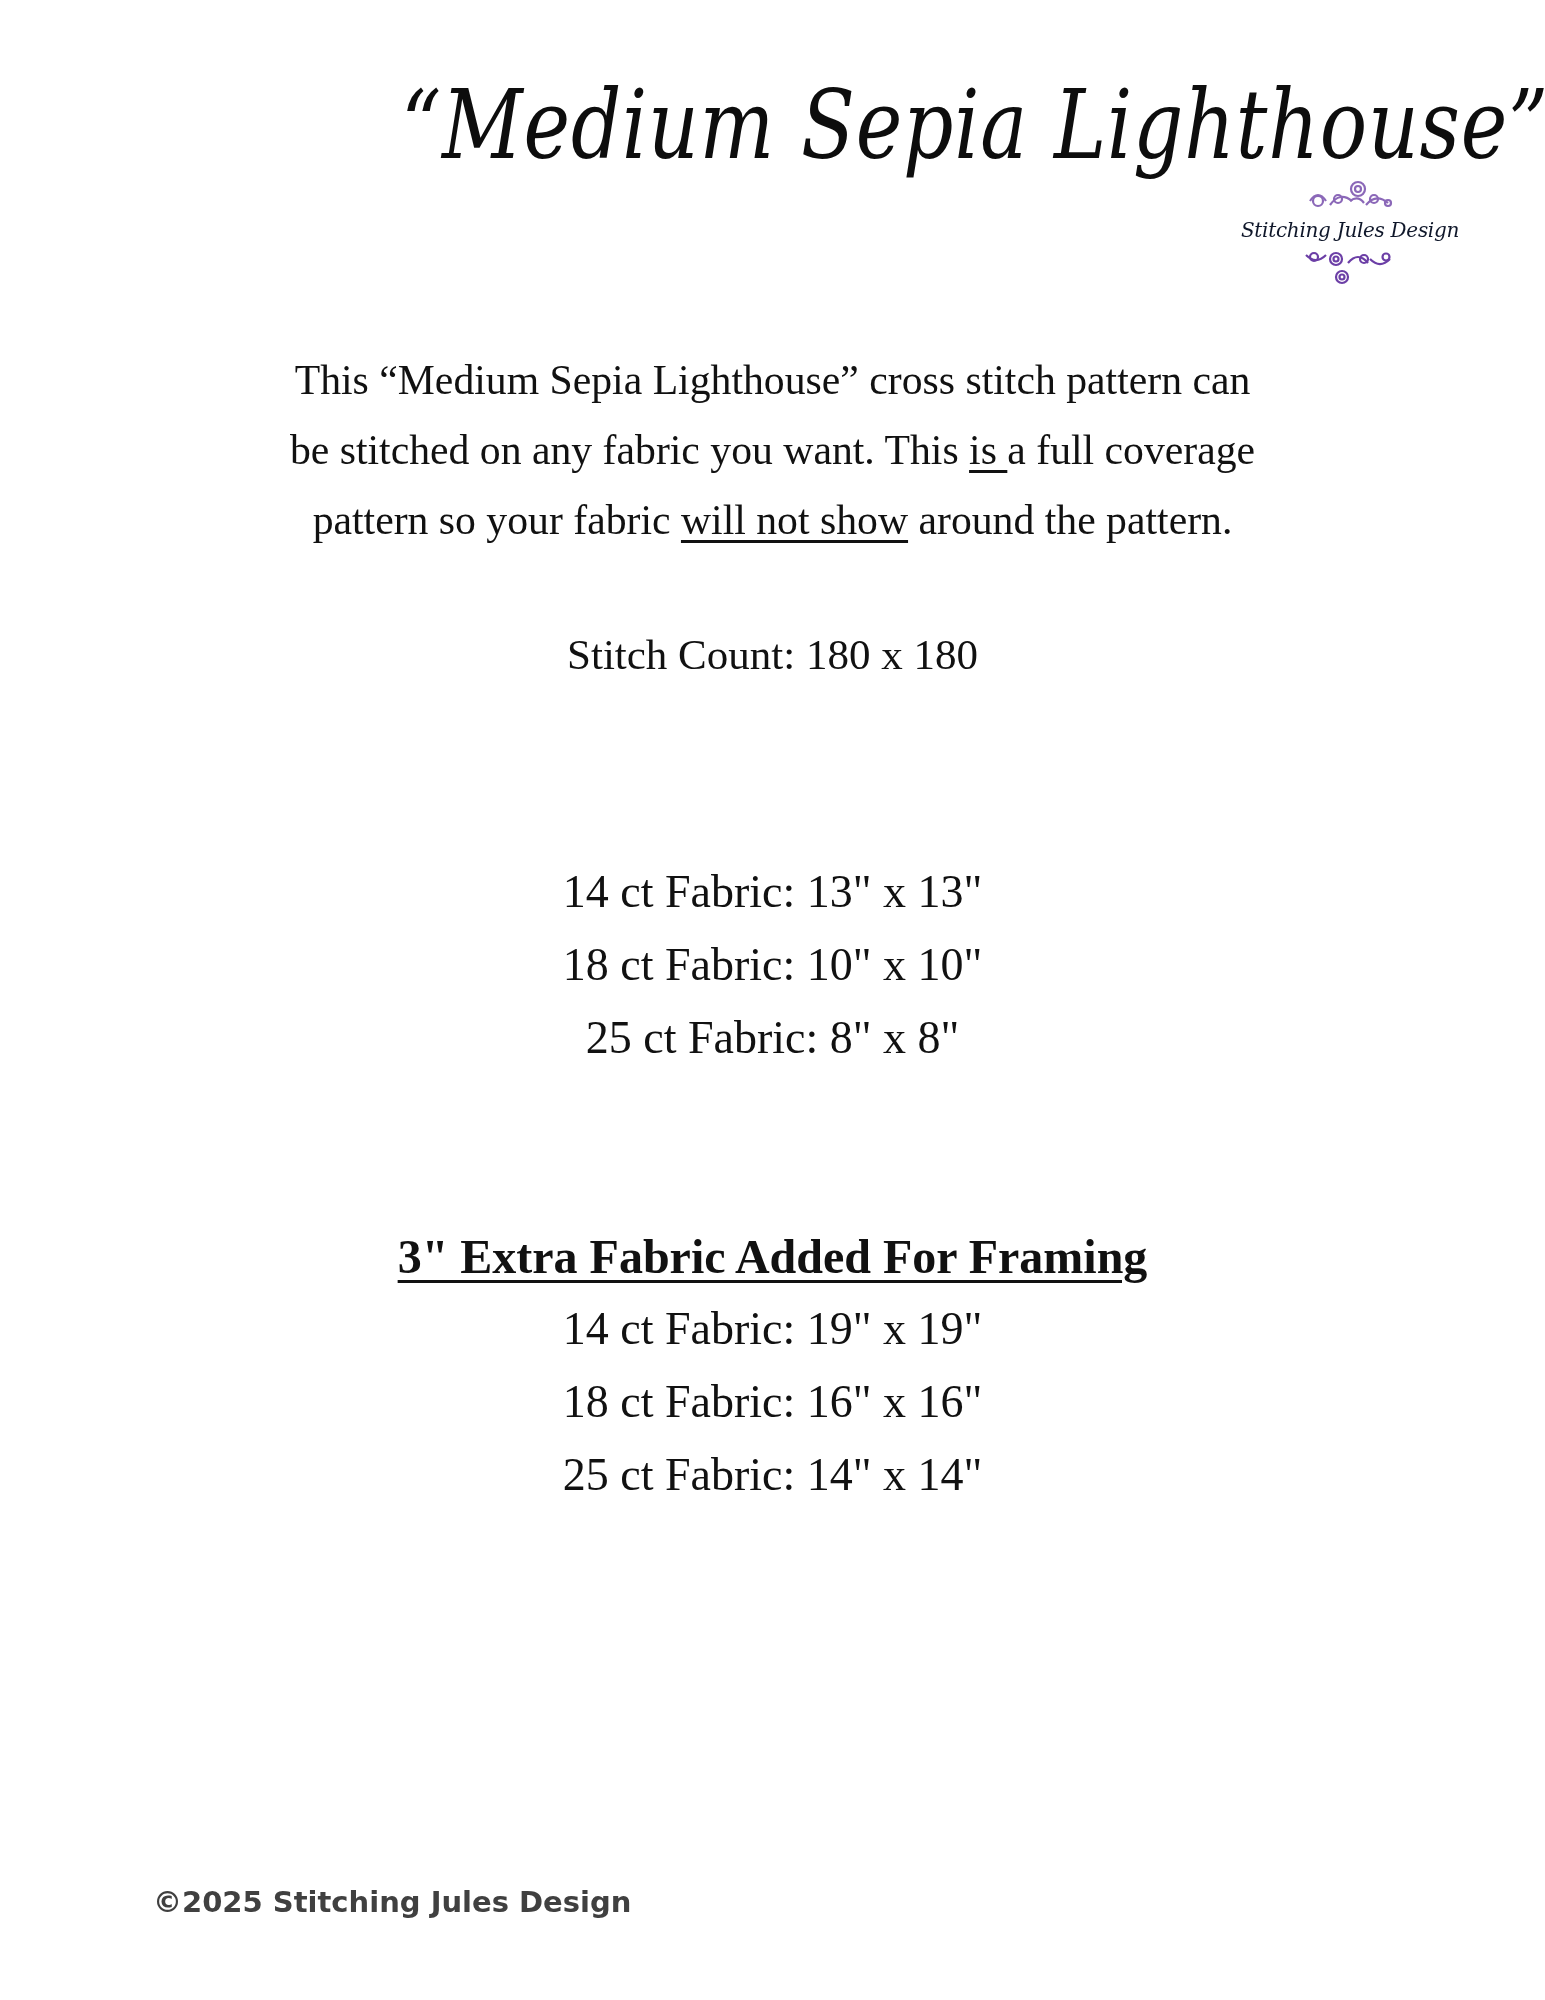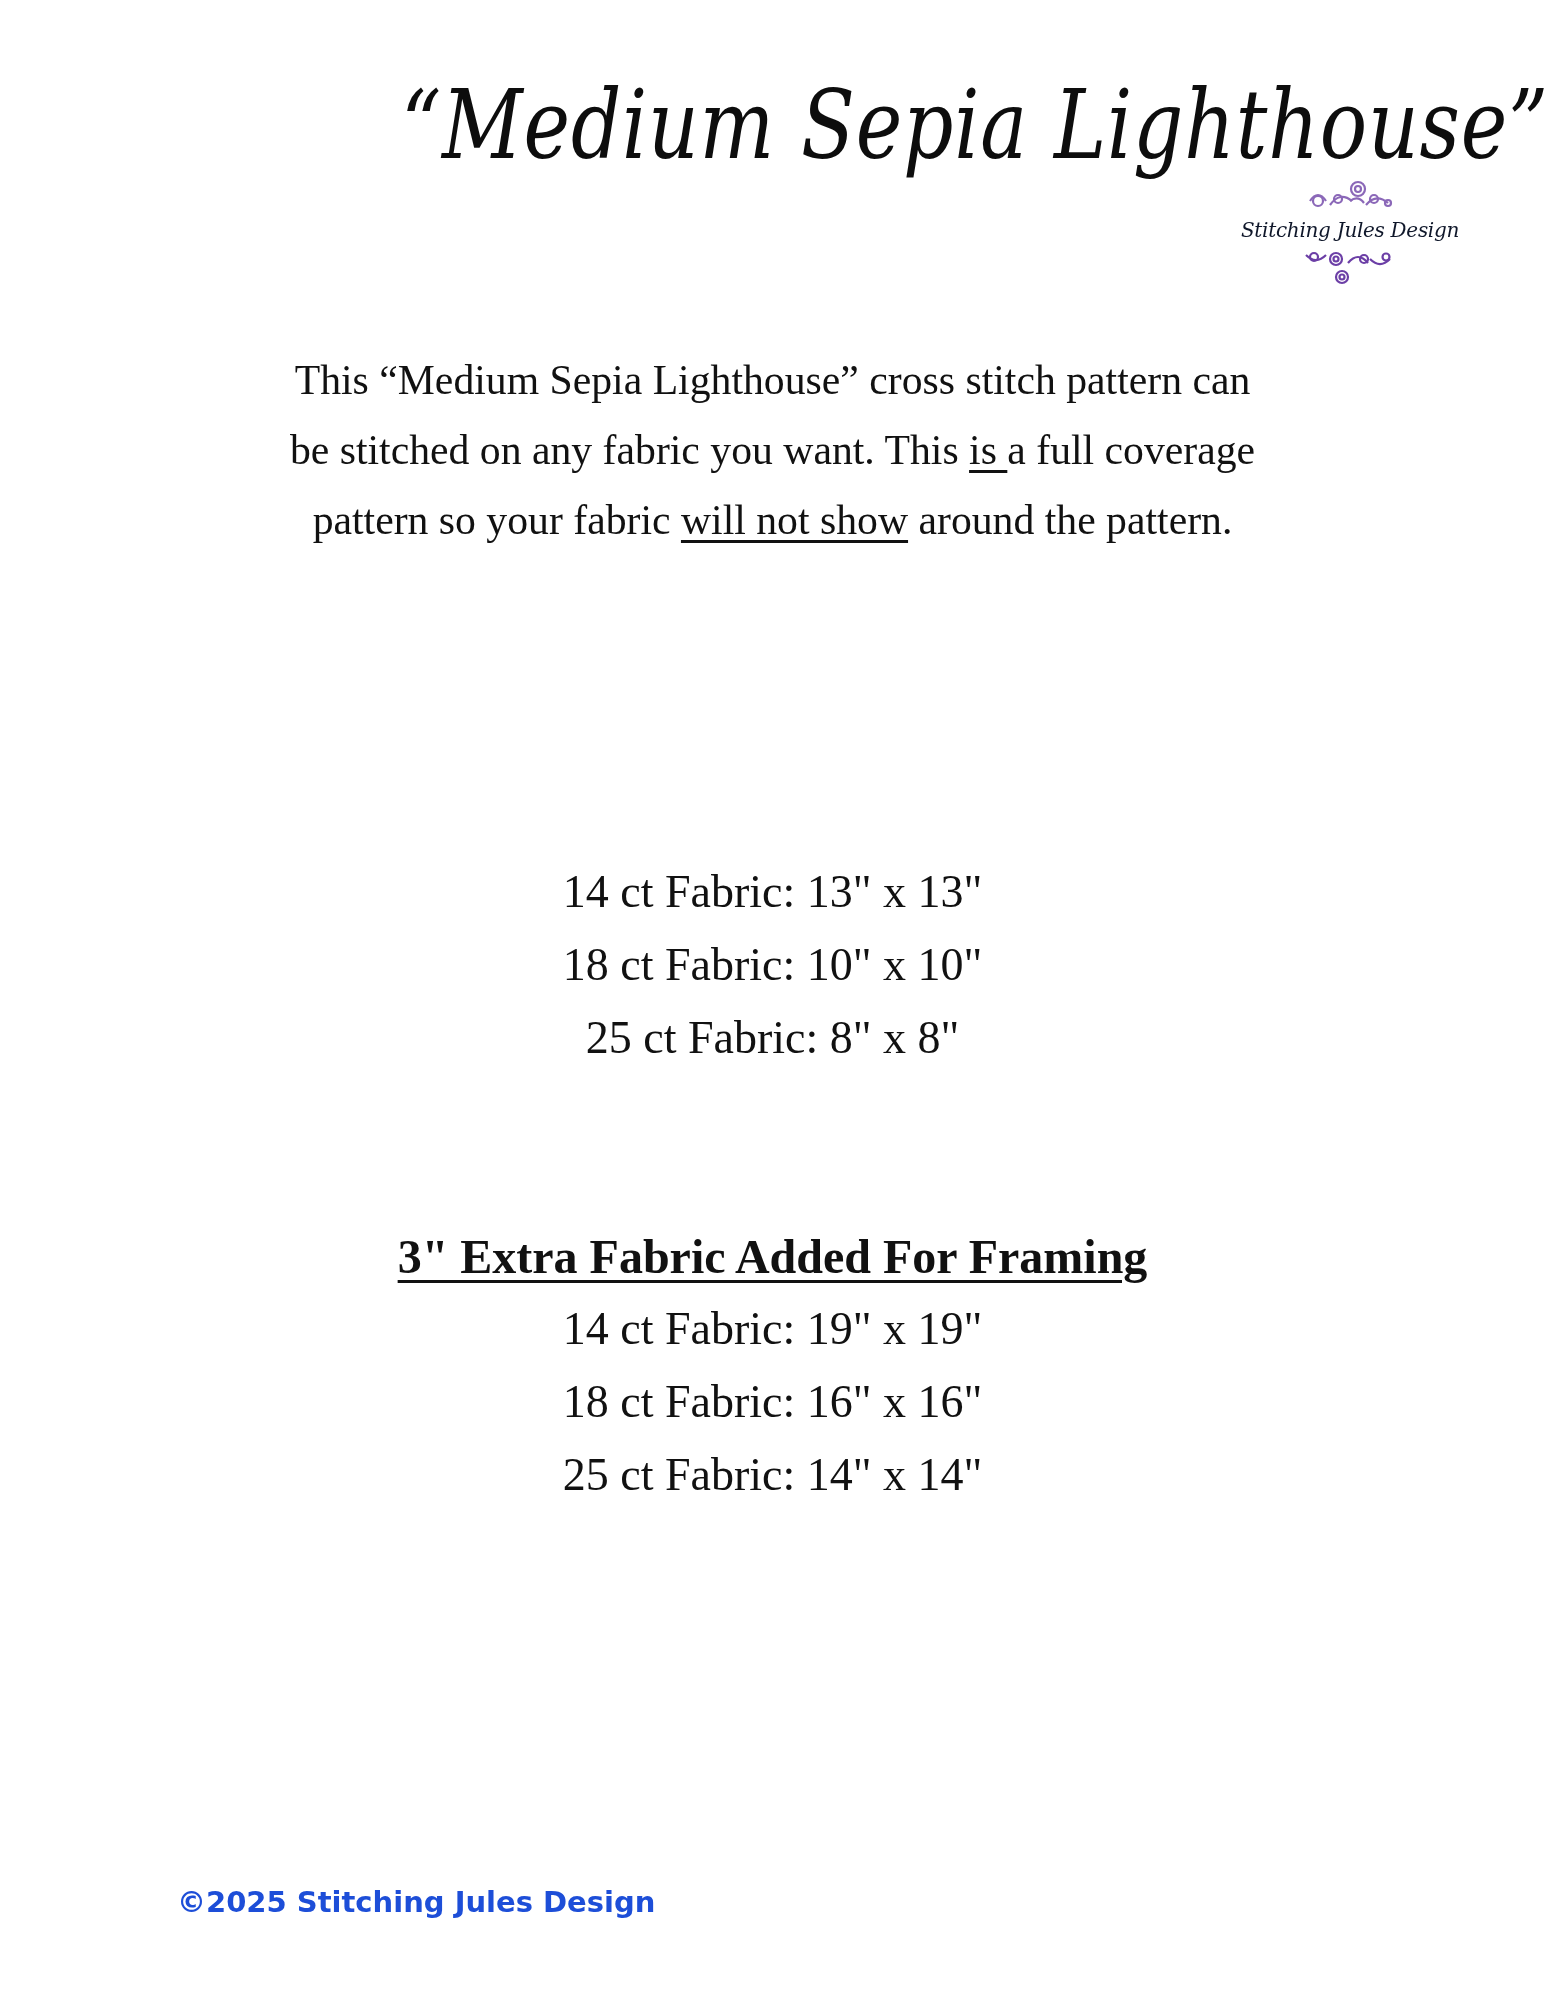--- a/index.html
+++ b/index.html
@@ -54,21 +54,21 @@
       font-weight: bold; font-size: 48px; line-height: 70px;
       text-decoration: underline; text-decoration-thickness: 3px; text-underline-offset: 7px;
       display: inline-block;
     }
     .section .row { font-size: 46px; line-height: 73px; }
     .basic { top: 855px; }
     .extra { top: 1222px; }
     .footer {
       position: absolute; left: 153px; top: 1882px;
       font-family: "DejaVu Sans", sans-serif; font-weight: bold;
-      font-size: 29px; line-height: 40px; color: #1d4ed8; margin-left: 24px;
+      font-size: 29px; line-height: 40px; color: #404040;
     }
   </style>
 </head>
 <body>
 
 <div class="title">“Medium Sepia Lighthouse”</div>
 
 <div class="logo">
   <svg class="swirl" width="100" height="40" viewBox="0 0 100 40">
     <g fill="none" stroke="#8b68b8" stroke-width="2.2">
@@ -101,20 +101,21 @@
   </svg>
 </div>
 
 <div class="intro">
   <div>This  “Medium Sepia Lighthouse” cross stitch pattern can</div>
   <div><span>be stitched on any fabric you want. This </span><span class="u">is </span><span>a full coverage</span></div>
   <div><span>pattern so your fabric </span><span class="u">will not show</span><span> around the pattern.</span></div>
 </div>
 
 <div class="stats">
+  <div>Stitch Count: 180 x 180</div>
 </div>
 
 <div class="section basic">
   <div class="row">14 ct Fabric: 13" x 13"</div>
   <div class="row">18 ct Fabric: 10" x 10"</div>
   <div class="row">25 ct Fabric:  8" x 8"</div>
 </div>
 
 <div class="section extra">
   <div class="heading">3"  Extra Fabric Added For Framing</div>

